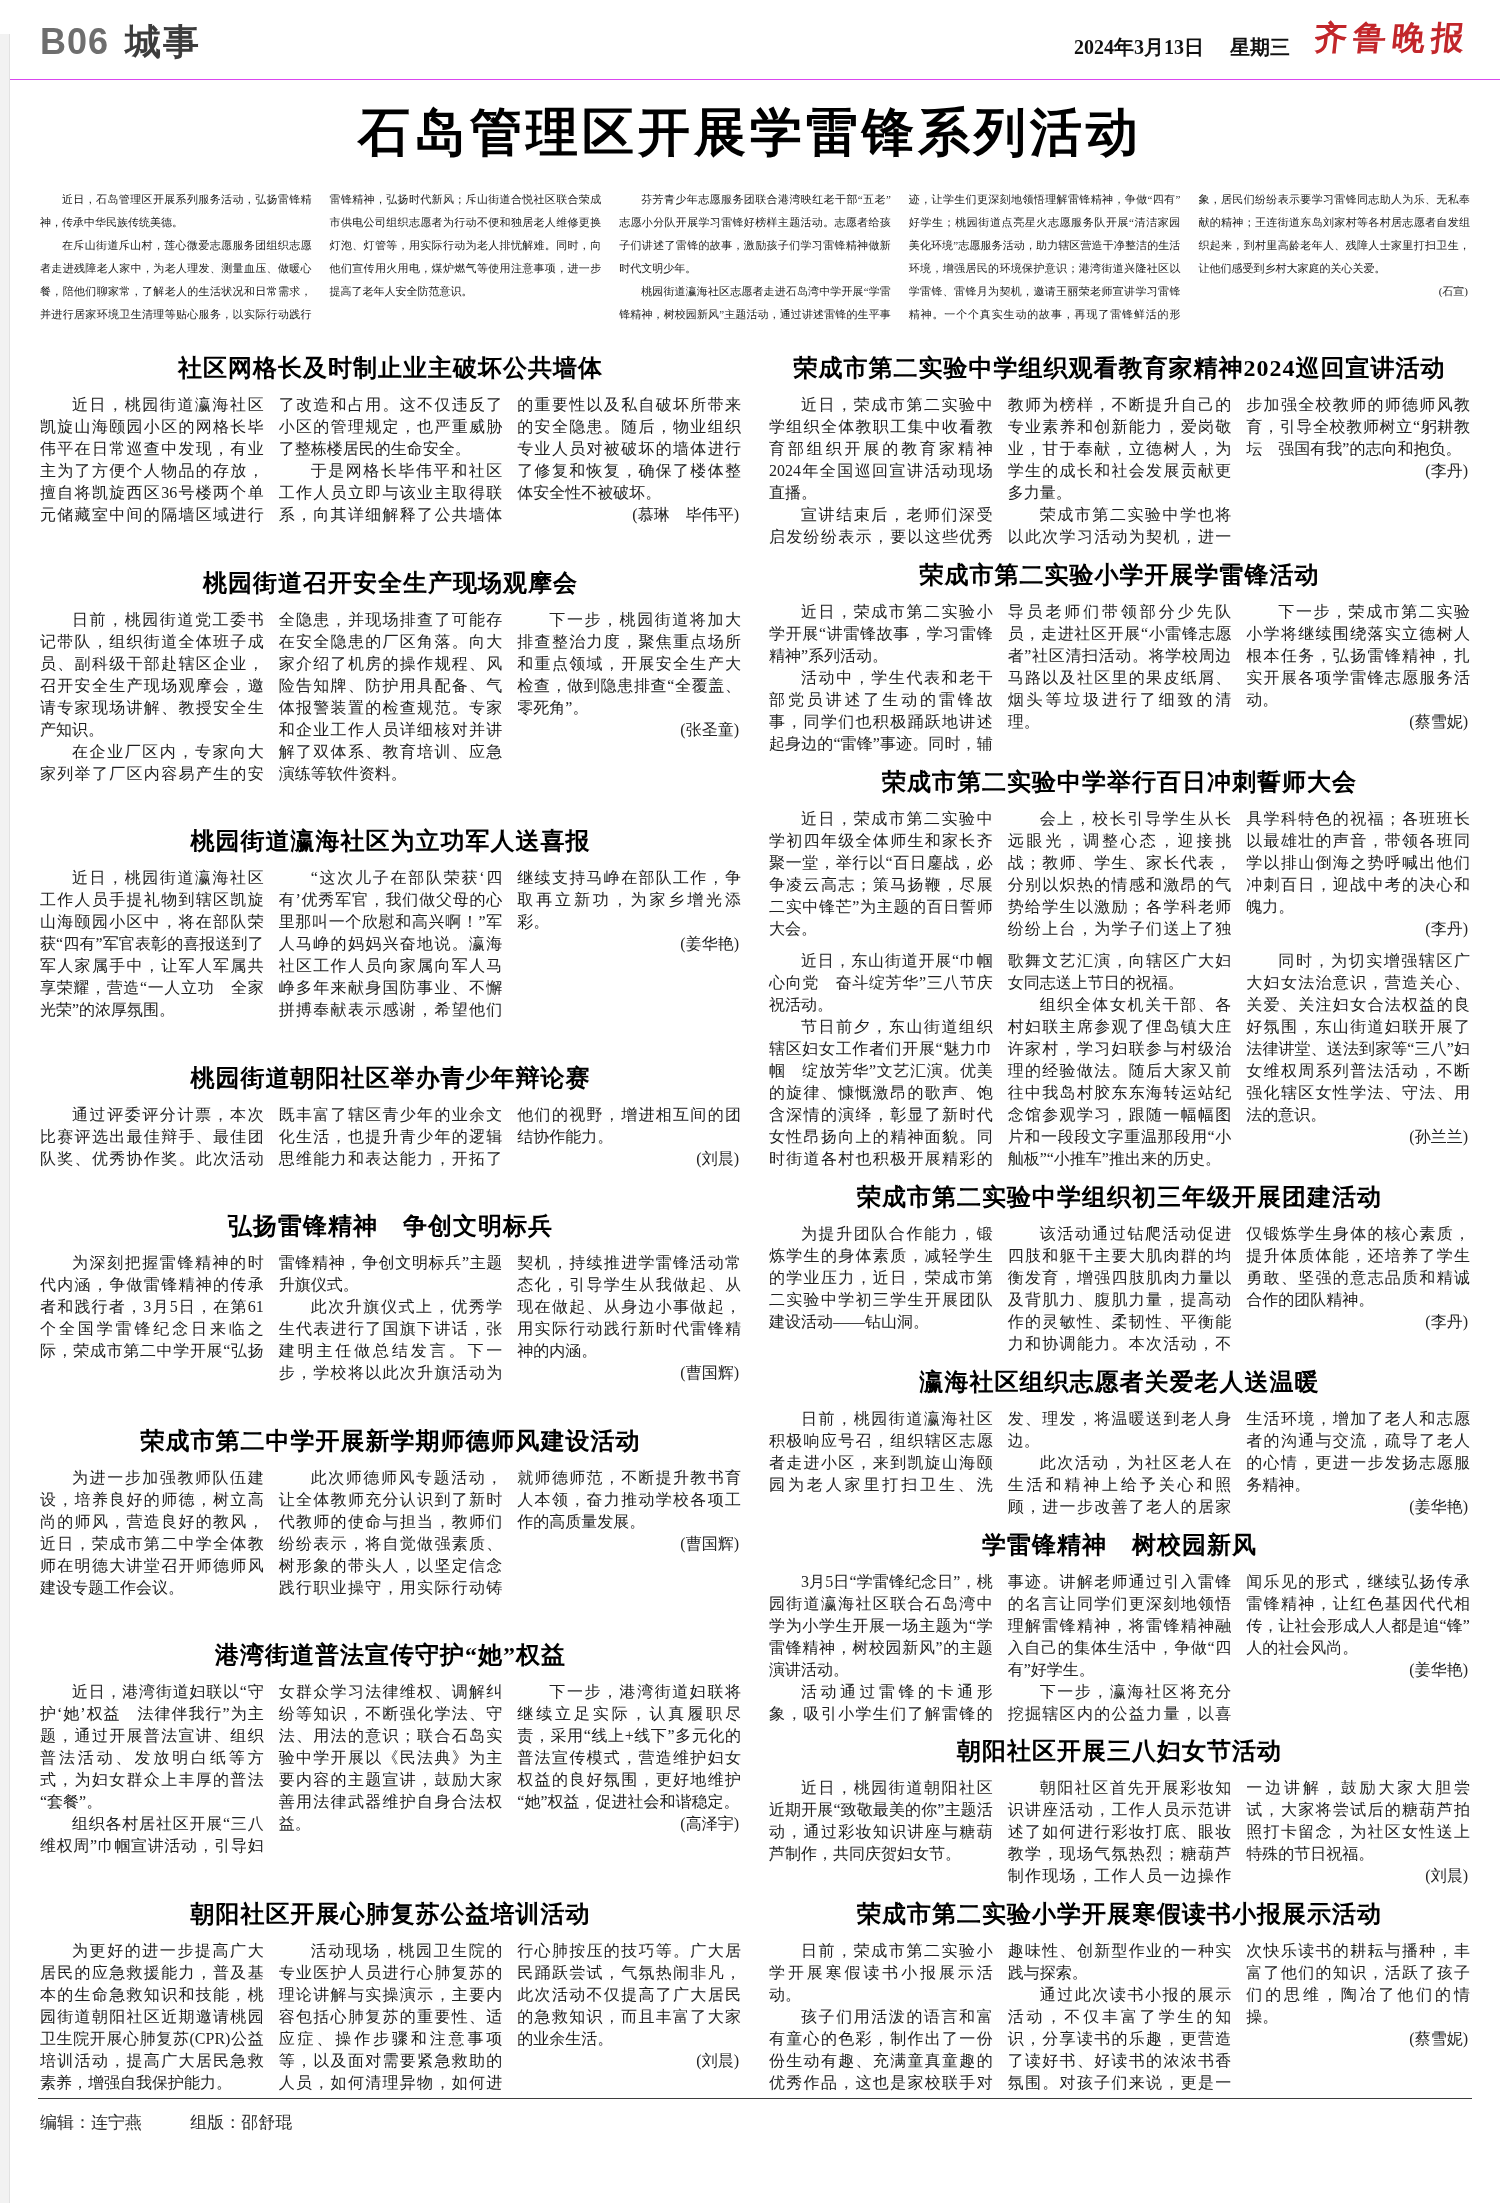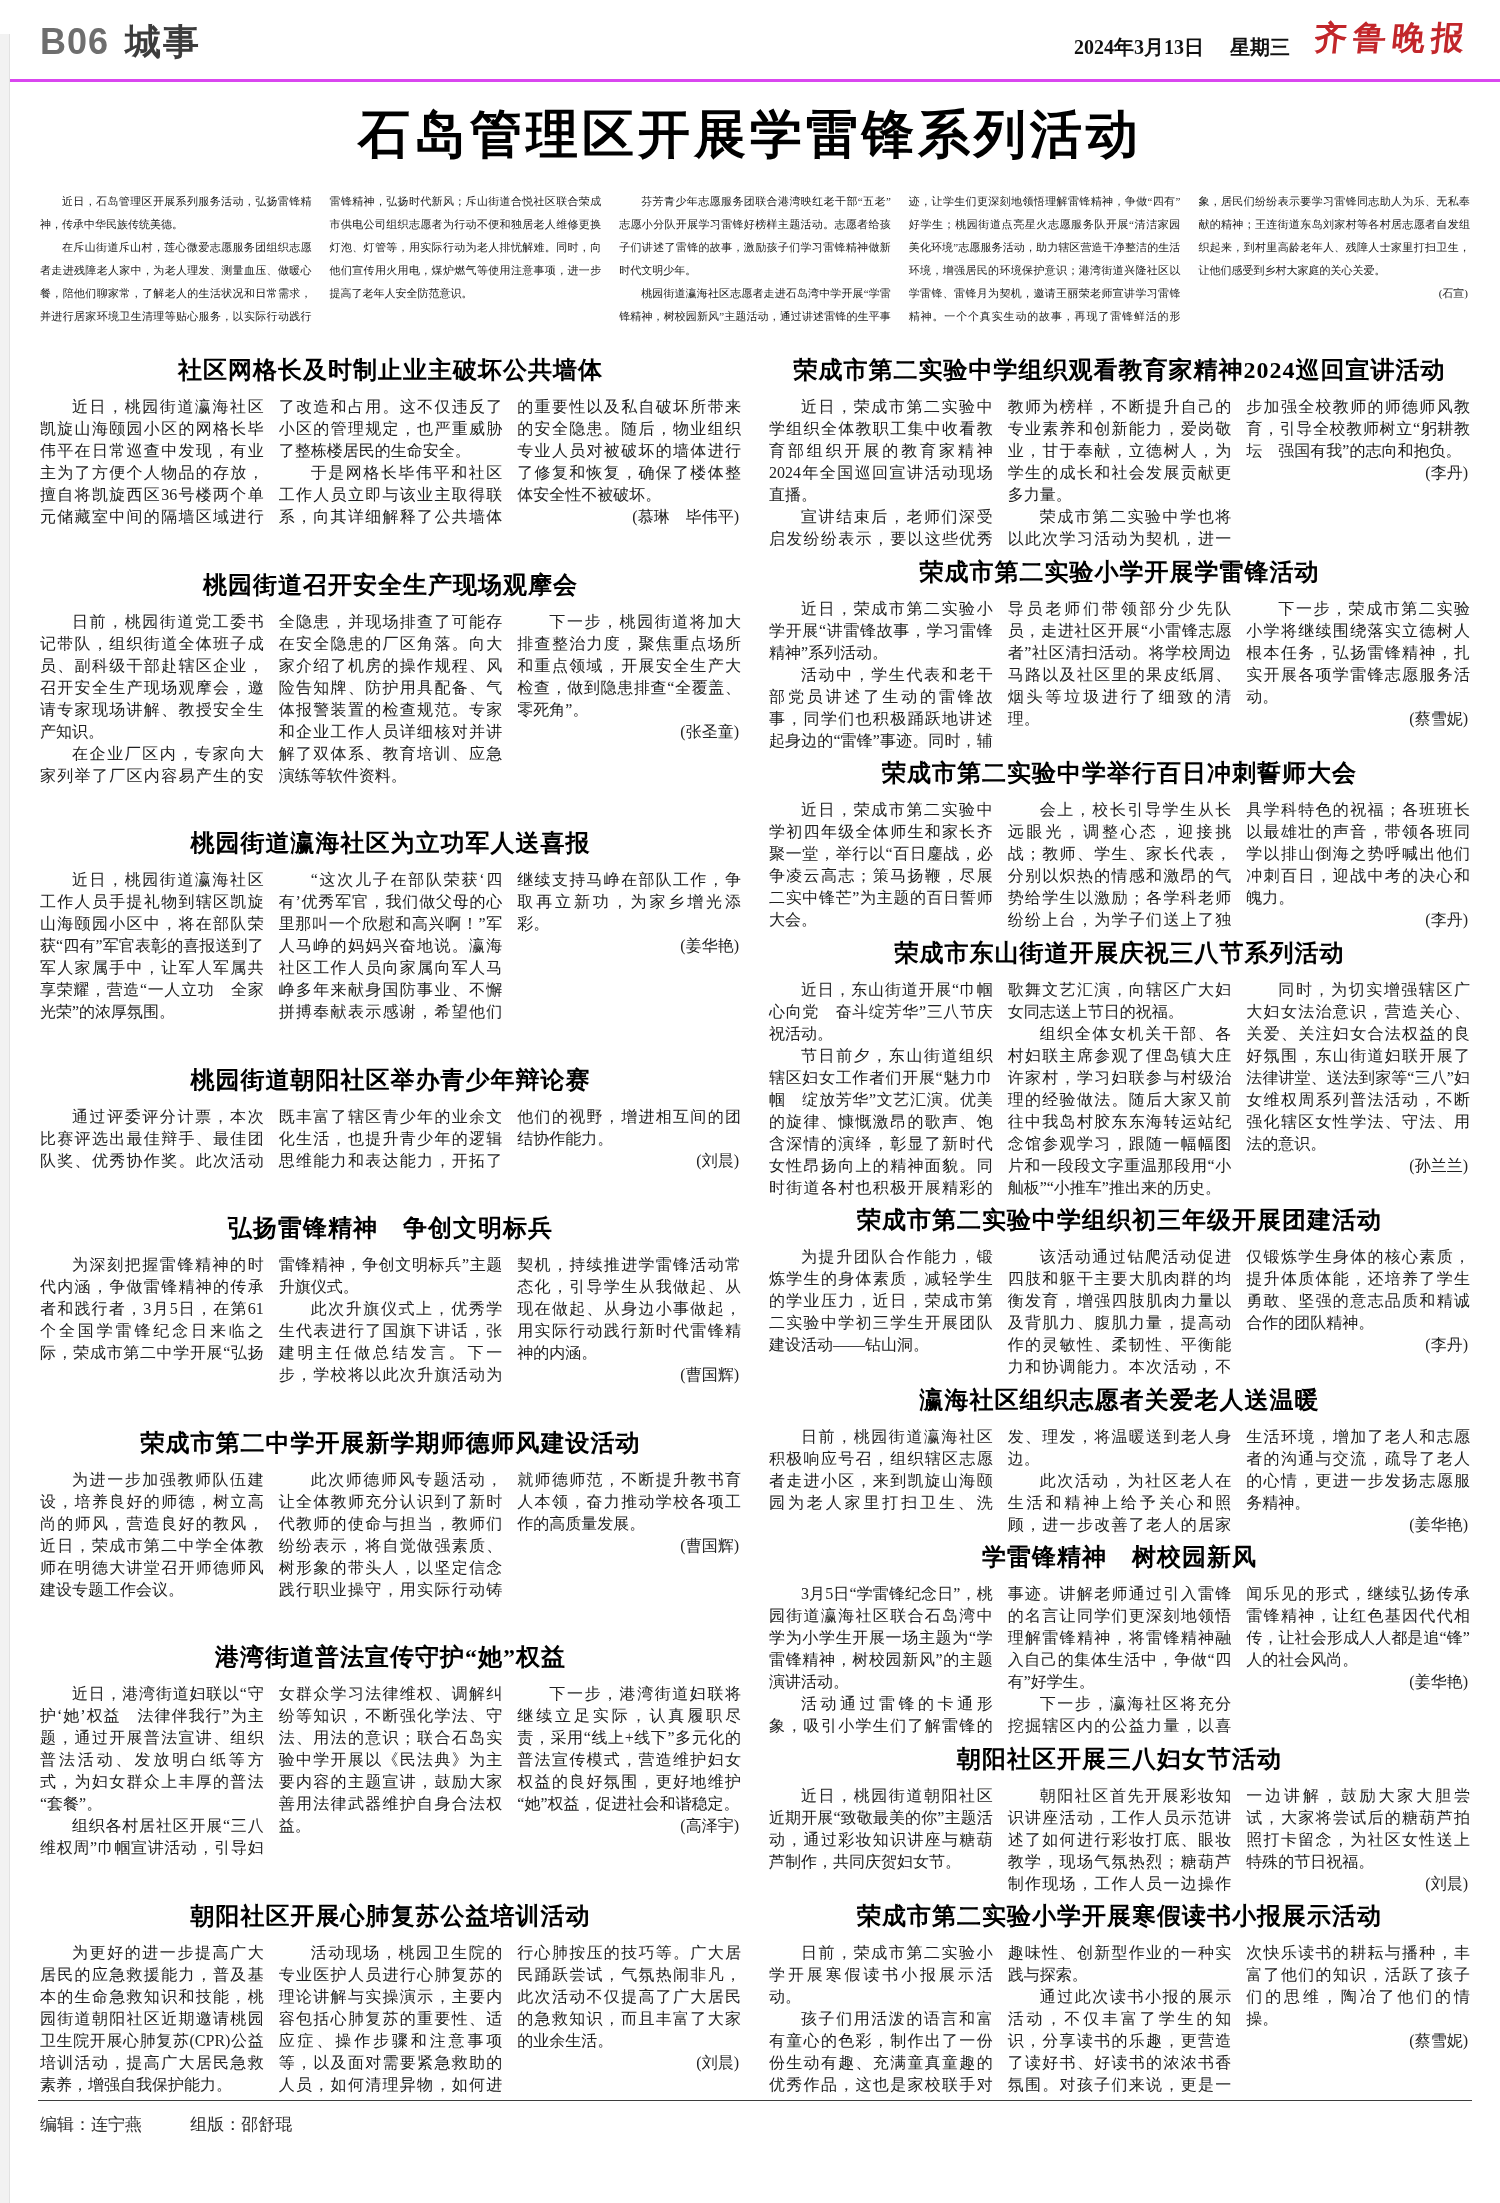--- a/index.html
+++ b/index.html
@@ -2,21 +2,21 @@
 <html lang="zh"><head>
 <meta charset="utf-8">
 <style>
   html,body{margin:0;padding:0;background:#ffffff;}
   body{width:1500px;height:2203px;position:relative;overflow:hidden;
        font-family:"Liberation Serif","DejaVu Serif",serif;color:#1a1a1a;}
   .scan-edge{position:absolute;left:0;top:34px;bottom:0;width:9px;
        background:#f2f2f2;border-right:1px solid #e2e2e2;}
   
   .masthead{display:flex;justify-content:space-between;align-items:baseline;
-       padding:16px 30px 12px 40px;border-bottom:3px solid #d946ef;}
+       padding:16px 30px 12px 40px;border-bottom:1px solid #d946ef;}
   .masthead-left{display:flex;align-items:baseline;}
   .page-no{font-family:"Liberation Sans","DejaVu Sans",sans-serif;
        font-size:36px;font-weight:bold;color:#6e6e6e;letter-spacing:1px;}
   .section-name{font-size:36px;font-weight:bold;color:#3c3c3c;margin-left:16px;letter-spacing:2px;}
   .masthead-right{display:flex;align-items:flex-end;}
   .m-date,.m-weekday{font-size:20px;font-weight:bold;color:#111;}
   .m-weekday{margin-left:26px;}
   .paper-name{font-size:33px;font-weight:bold;margin-left:24px;letter-spacing:6px;
        transform:skewX(-6deg);display:inline-block;}
   
@@ -166,21 +166,20 @@
   <article class="article">
     <h2 class="article-headline">荣成市第二实验中学举行百日冲刺誓师大会</h2>
     <div class="article-body">
           <p class="para">近日，荣成市第二实验中学初四年级全体师生和家长齐聚一堂，举行以“百日鏖战，必争凌云高志；策马扬鞭，尽展二实中锋芒”为主题的百日誓师大会。</p>
           <p class="para">会上，校长引导学生从长远眼光，调整心态，迎接挑战；教师、学生、家长代表，分别以炽热的情感和激昂的气势给学生以激励；各学科老师纷纷上台，为学子们送上了独具学科特色的祝福；各班班长以最雄壮的声音，带领各班同学以排山倒海之势呼喊出他们冲刺百日，迎战中考的决心和魄力。</p>
           <div class="byline">(李丹)</div>
         </div>
   </article>
 
   <article class="article">
-    <h2 class="article-headline">荣成市东山街道开展庆祝三八节系列活动</h2>
     <div class="article-body">
           <p class="para">近日，东山街道开展“巾帼心向党　奋斗绽芳华”三八节庆祝活动。</p>
           <p class="para">节日前夕，东山街道组织辖区妇女工作者们开展“魅力巾帼　绽放芳华”文艺汇演。优美的旋律、慷慨激昂的歌声、饱含深情的演绎，彰显了新时代女性昂扬向上的精神面貌。同时街道各村也积极开展精彩的歌舞文艺汇演，向辖区广大妇女同志送上节日的祝福。</p>
           <p class="para">组织全体女机关干部、各村妇联主席参观了俚岛镇大庄许家村，学习妇联参与村级治理的经验做法。随后大家又前往中我岛村胶东东海转运站纪念馆参观学习，跟随一幅幅图片和一段段文字重温那段用“小舢板”“小推车”推出来的历史。</p>
           <p class="para">同时，为切实增强辖区广大妇女法治意识，营造关心、关爱、关注妇女合法权益的良好氛围，东山街道妇联开展了法律讲堂、送法到家等“三八”妇女维权周系列普法活动，不断强化辖区女性学法、守法、用法的意识。</p>
           <div class="byline">(孙兰兰)</div>
         </div>
   </article>
 
   <article class="article">

